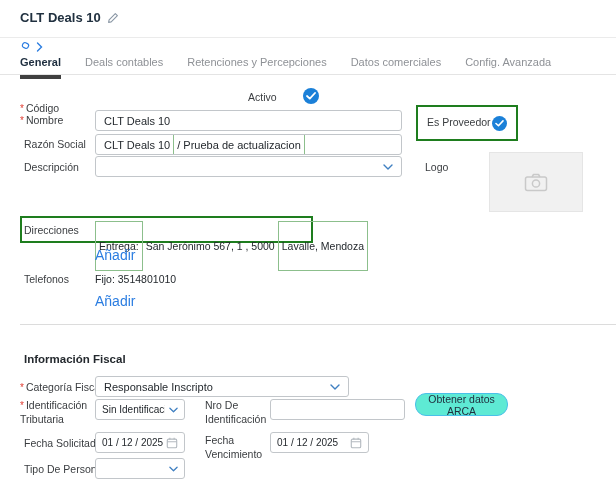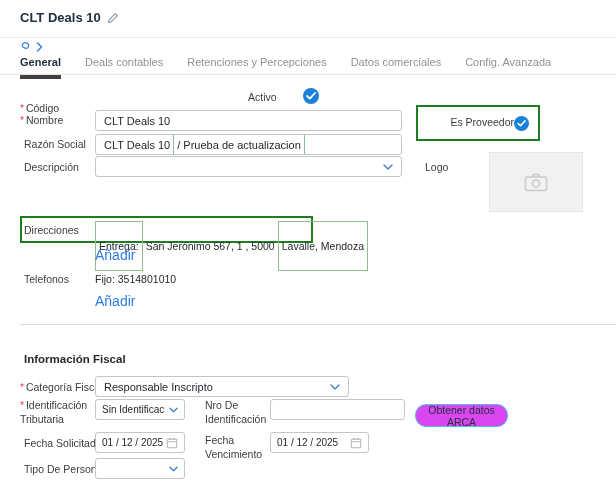--- a/index.html
+++ b/index.html
@@ -35,33 +35,33 @@
   .check-circle {
     width:16px; height:16px; border-radius:50%; background:#1b80d8;
     display:flex; align-items:center; justify-content:center; cursor:pointer;
   }
   .link { color:#2b7de1; font-size:14px; cursor:pointer; }
   
   .anno-outer { border:2px solid #1e7d1e; }
   .anno-inline { border:1.5px solid #8cbf8c; padding:18px 3px; display:inline-block; }
   
   .es-prov {
-    left:416px; top:105px; width:124px; height:27px;
-    display:flex; align-items:center; justify-content:flex-end; padding:16px 9px;
+    left:416px; top:105px; width:102px; height:27px;
+    display:flex; align-items:center; justify-content:space-between; padding:16px 9px;
   }
   .logo-box {
     left:489px; top:152px; width:94px; height:60px; background:#f1f1f1;
     border:1px solid #e5e5e5; display:flex; align-items:center; justify-content:center; cursor:pointer;
   }
   .dir-box { left:20px; top:216px; width:293px; height:27px; }
   .addr-line { left:95px; top:221px; font-size:10.5px; color:#24292e; display:flex; align-items:center; gap:3px; white-space:nowrap; }
   .section-title { font-size:11.5px; font-weight:700; color:#24292e; }
   .arca-btn {
-    left:415px; top:404px; width:93px; height:23px;
-    border:1.5px solid #4ac0e8; border-radius:11px; background:#d946ef;
+    left:415px; top:393px; width:93px; height:23px;
+    border:1.5px solid #4ac0e8; border-radius:11px; background:#5eead4;
     font-size:10.5px; color:#20303f; display:flex; align-items:center; justify-content:center;
     cursor:pointer; font-family:inherit;
   }
   .date-box { font-size:10px; padding:0 6px; justify-content:space-between; }
   svg { display:block; }
 </style>
 </head>
 <body>
 
 <div id="app">

